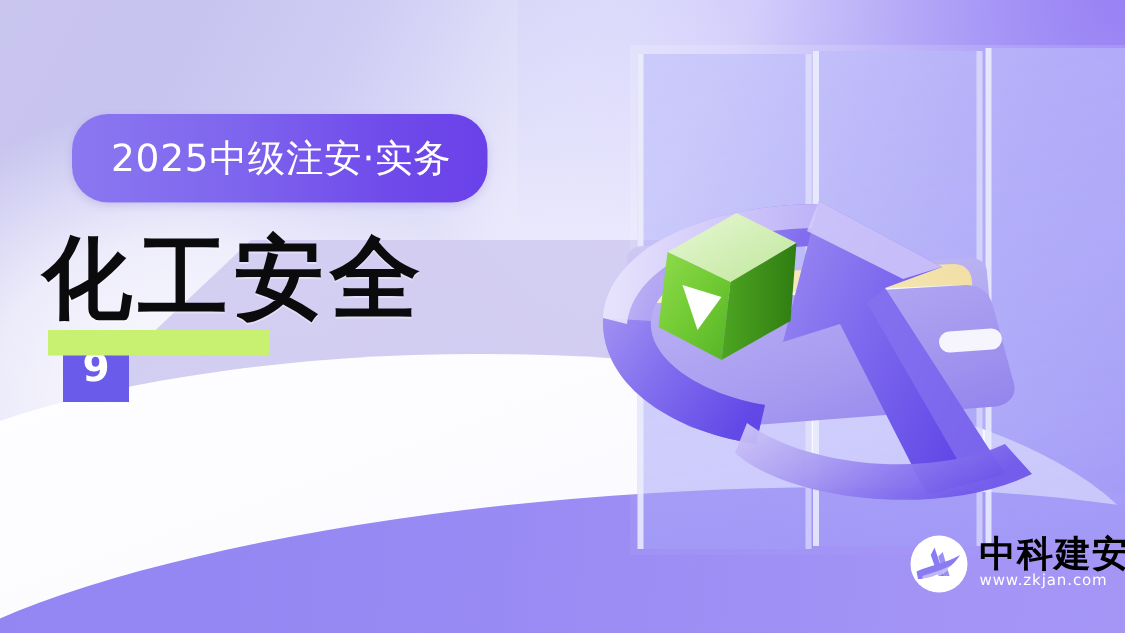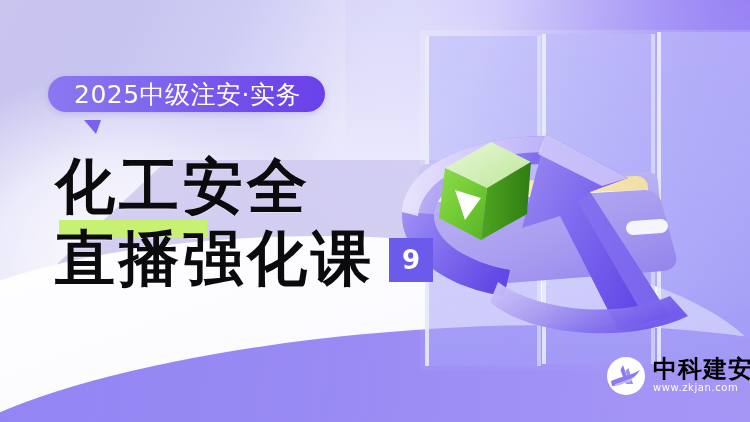--- a/index.html
+++ b/index.html
@@ -126,21 +126,21 @@
   
   .folder { position: absolute; left: 20px; top: 128px; width: 290px; height: 160px; }
 
   
   .cube { position: absolute; left: 55px; top: 132px; width: 108px; height: 112px; }
 
   
   .badge-pill {
     position: absolute;
     left: 48px; top: 76px;
-    height: 36px;
+    height: 59px;
     padding: 0 24px 0 26px;
     display: flex; align-items: center;
     border-radius: 24px;
     background: linear-gradient(90deg, #8b78f0 0%, #7f66ee 38%, #6f49ea 78%, #6a41e9 100%);
     box-shadow: 0 2px 6px rgba(90,70,190,0.18);
   }
   .badge-pill span {
     color: #ffffff;
     font-size: 25px;
     letter-spacing: 0.5px;
@@ -151,21 +151,21 @@
     position: absolute;
     left: 84px; top: 120px;
     width: 0; height: 0;
     border-left: 12px solid transparent;
     border-right: 5px solid transparent;
     border-top: 14px solid #7a60ed;
   }
 
   .headline-wrap {
     position: absolute;
-    left: 55px; top: 150px;
+    left: 28px; top: 150px;
     width: 420px;
   }
   .hl-green {
     position: absolute;
     left: 4px; top: 70px;
     width: 148px; height: 17px;
     background: #c8f071;
     z-index: 1;
   }
   .hl-line {
@@ -353,21 +353,20 @@
 
   <div class="badge-tail"></div>
   <div class="badge-pill">
     <span>2025中级注安·实务</span>
   </div>
 
   <div class="headline-wrap">
     <div class="hl-green"></div>
     <div class="hl-line">化工安全</div>
     <div class="hl-row">
-      <div class="hl-line">直播强化课</div>
       <div class="num-badge">9</div>
     </div>
   </div>
 
   <div class="logo">
     <svg class="logo-mark" viewBox="0 0 40 40">
       <circle cx="20" cy="20" r="19" fill="#ffffff"></circle>
       <path d="M17 9 L23.5 28 L19.5 28 L14.5 14 Z" fill="#8b7bf2"></path>
       <path d="M22.5 12 L27 28 L23.5 28 L19.5 15 Z" fill="#8b7bf2" opacity="0.85"></path>
       <path d="M5 25 C13 21 24 20 34 14 C28 24 16 30 6 30 Z" fill="#8b7bf2"></path>

